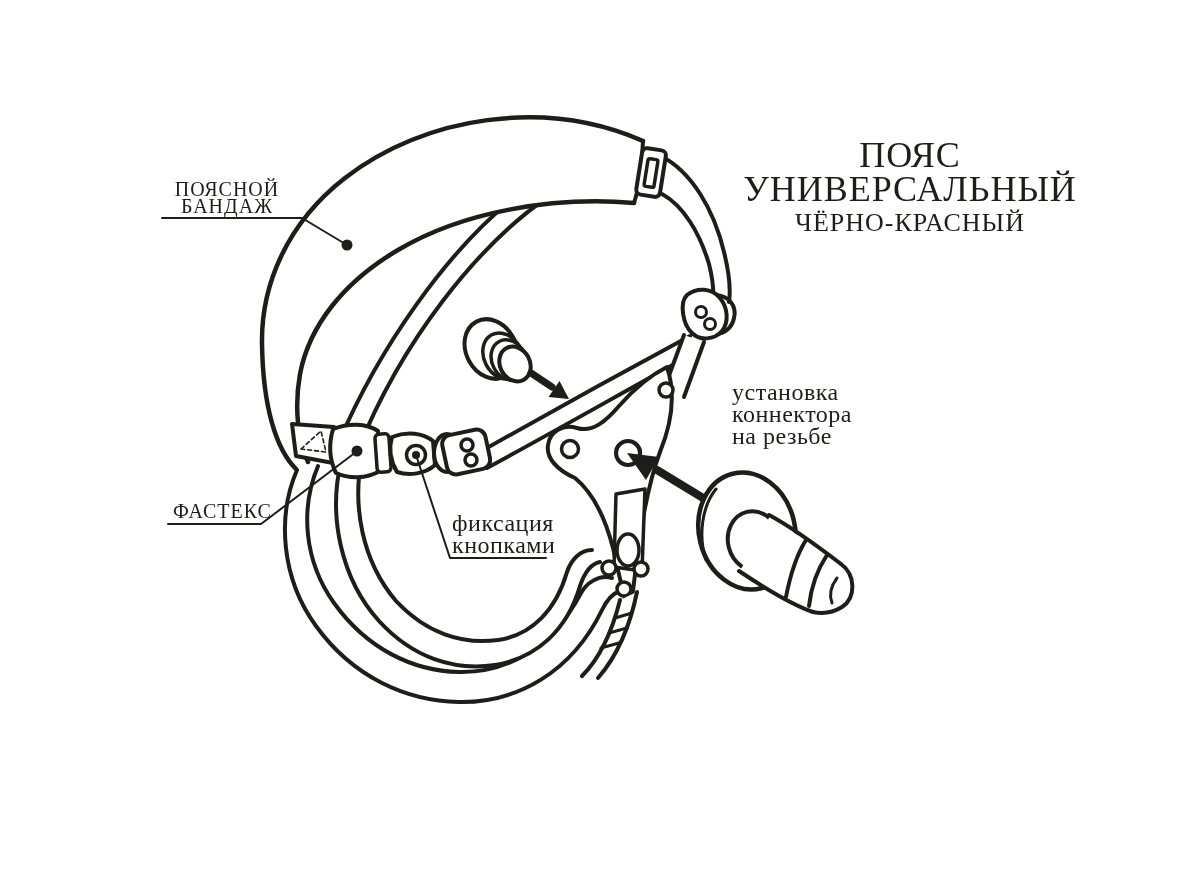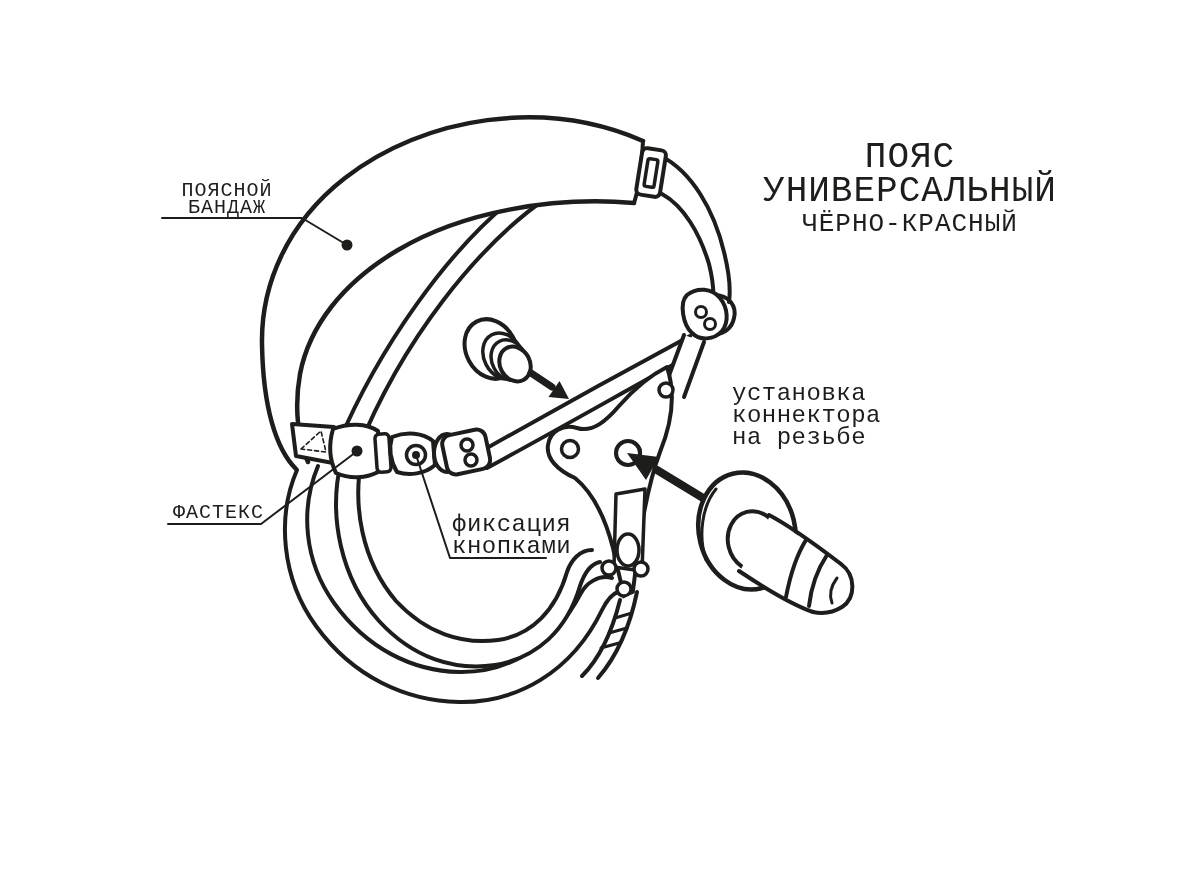--- a/index.html
+++ b/index.html
@@ -1,17 +1,17 @@
 <!DOCTYPE html>
 <html><head>
 <meta charset="utf-8">
 <style>
   html,body{margin:0;padding:0;background:#ffffff;}
   .stage{position:relative;width:1200px;height:878px;background:#ffffff;overflow:hidden;
-         font-family:Liberation Mono, monospace;}
+         font-family:Liberation Serif, serif;}
   svg{position:absolute;left:0;top:0;}
   .ink-stroke{stroke:#1d1d1b;fill:none;stroke-linecap:round;stroke-linejoin:round;}
   .white-fill{fill:#ffffff;stroke:none;}
   .outlined{fill:#ffffff;stroke:#1d1d1b;stroke-linecap:round;stroke-linejoin:round;}
   .ink-fill{fill:#1d1d1b;stroke:none;}
   text{fill:#1d1d1b;}
   .title-big{font-size:36px;letter-spacing:1px;}
   .title-sub{font-size:26px;letter-spacing:1px;}
   .lbl-caps{font-size:20px;letter-spacing:1px;}
   .lbl-low{font-size:24px;letter-spacing:0.5px;}

